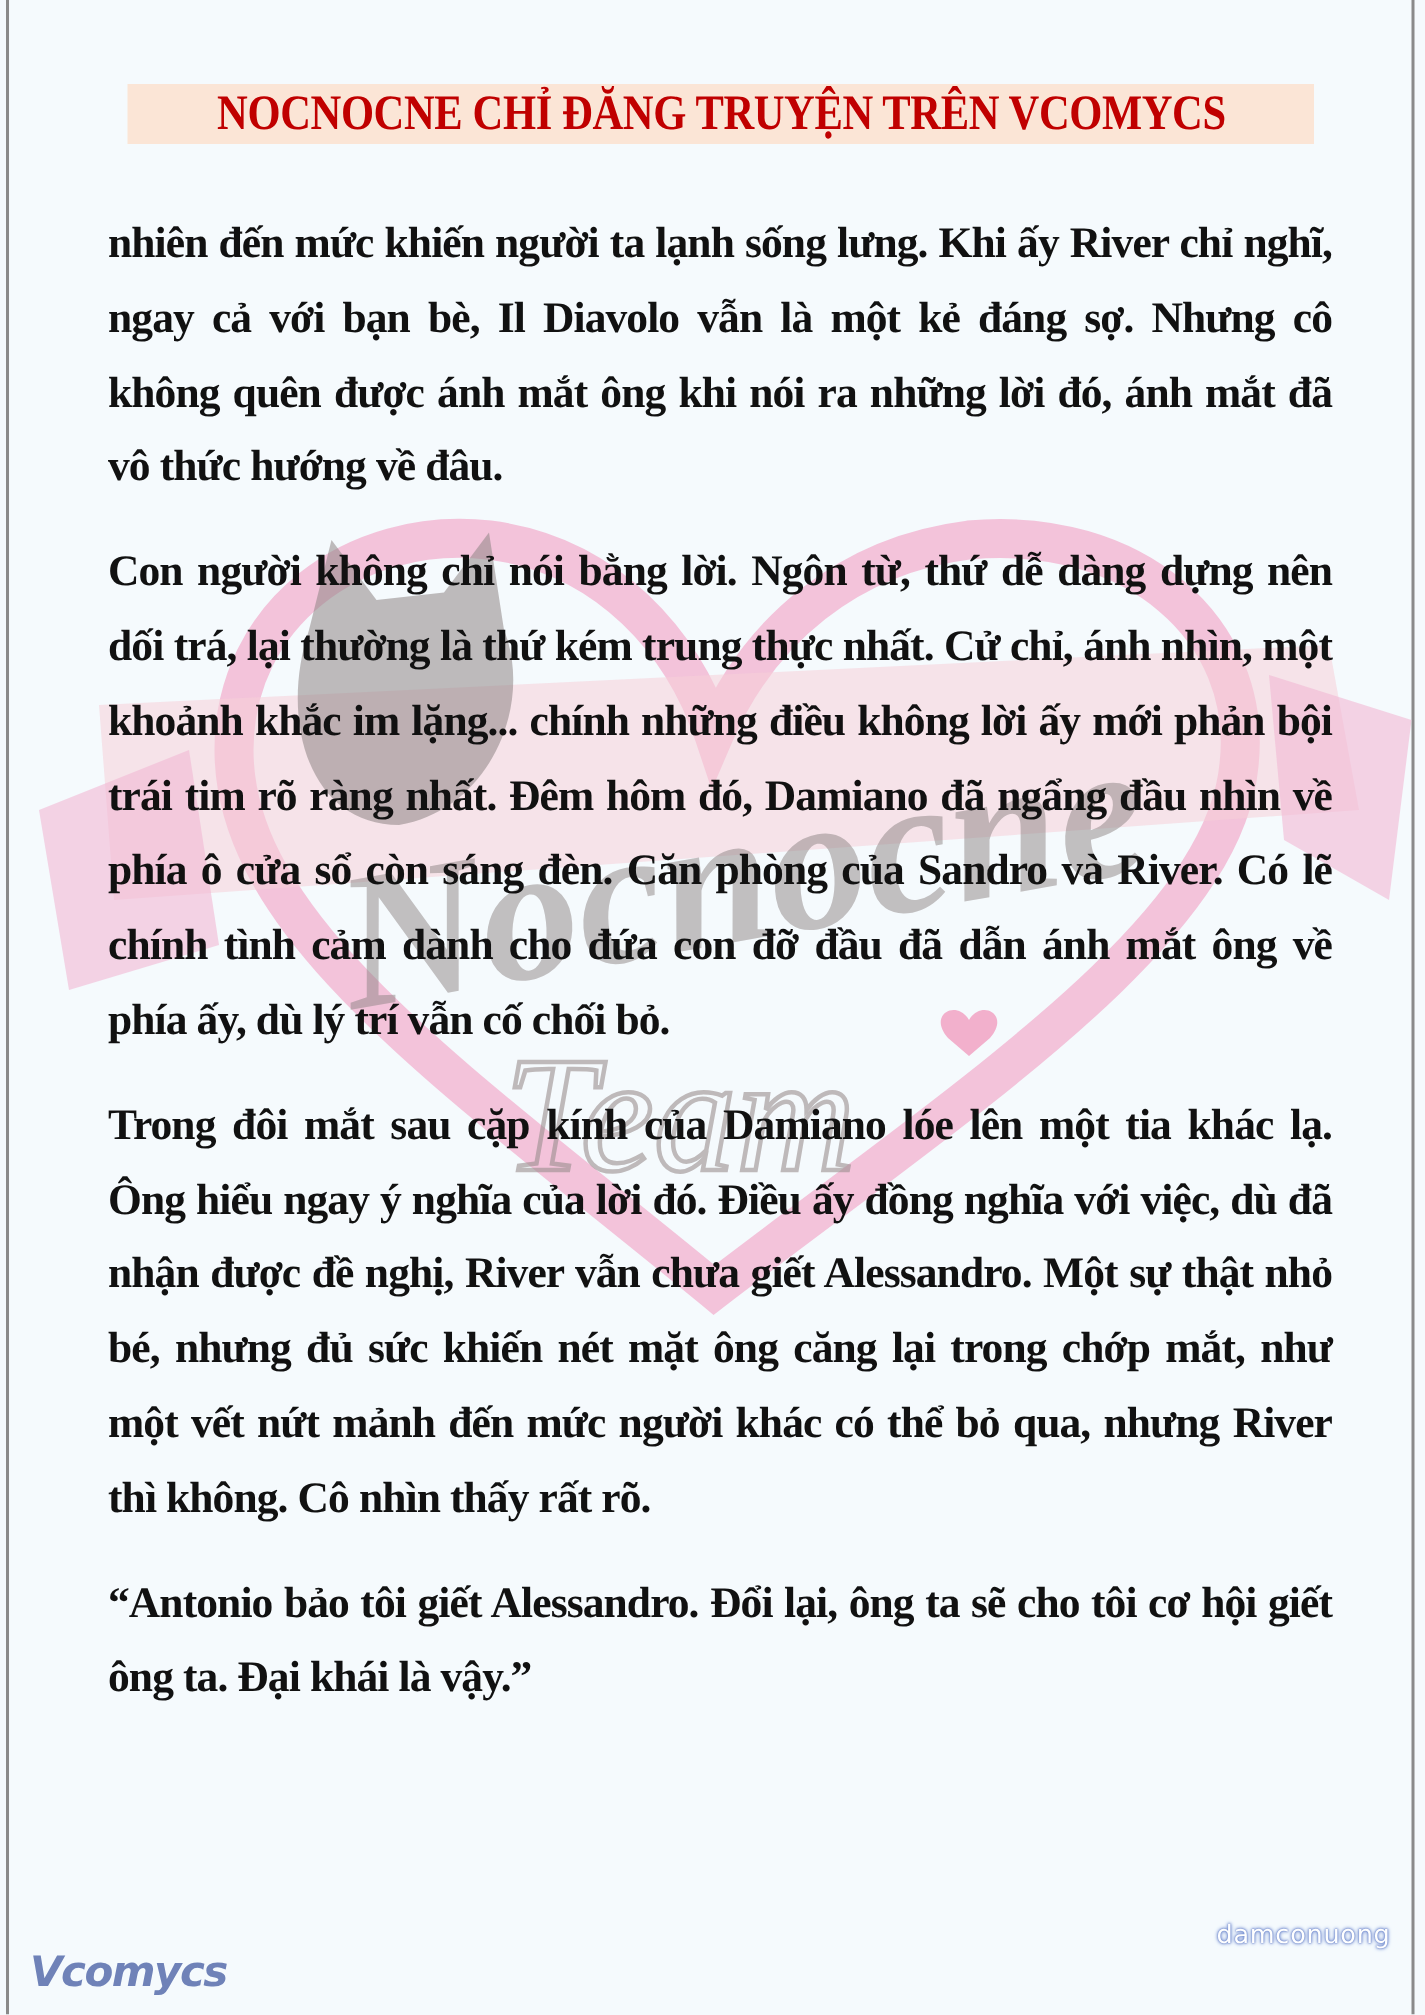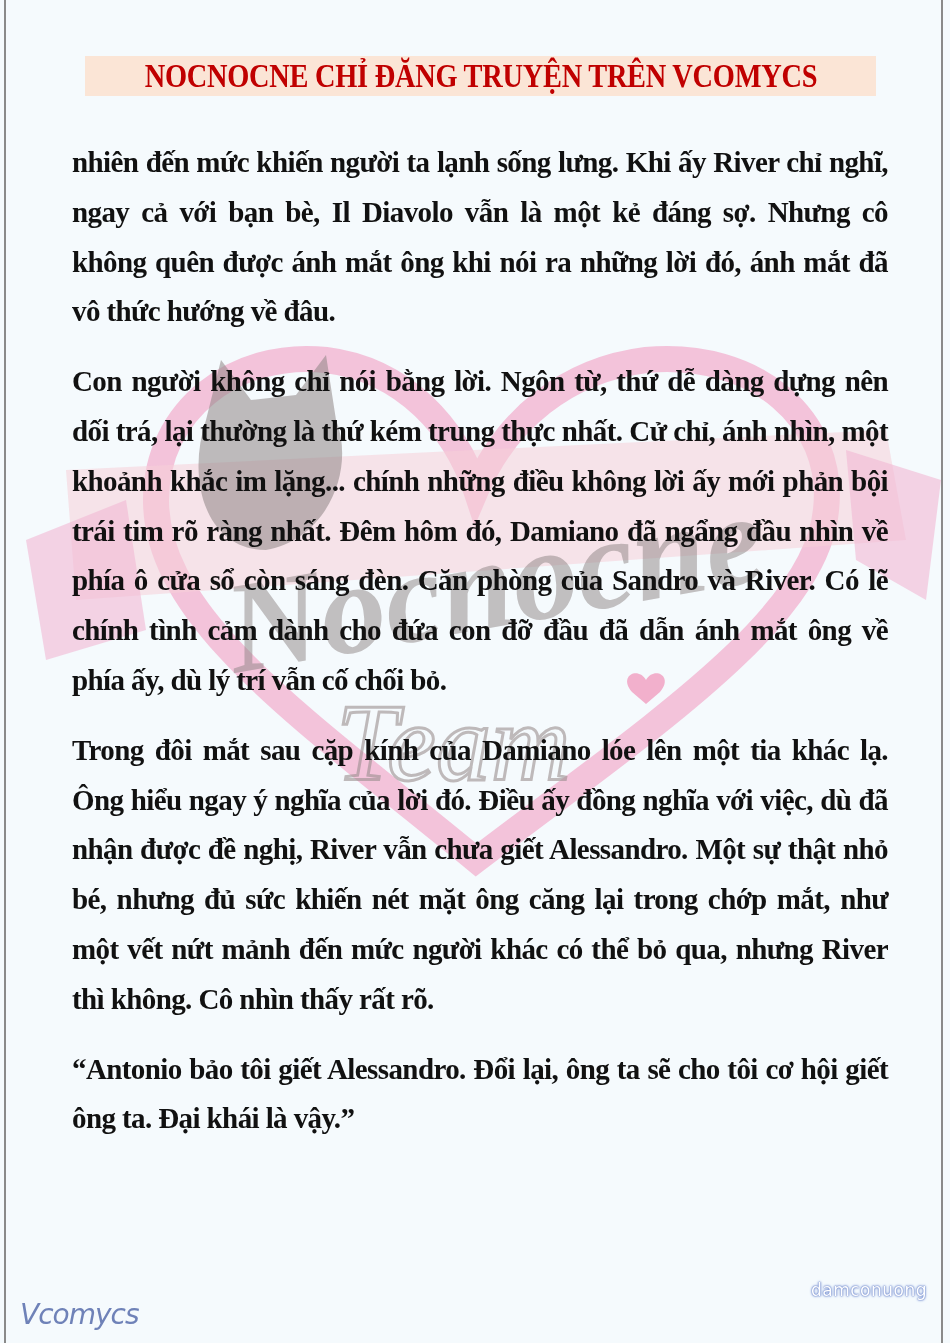--- a/index.html
+++ b/index.html
@@ -35,21 +35,21 @@
     margin-top: 24px;
   }
   .para {
     font-size: 29px; line-height: 49.8px; font-weight: bold;
     text-align: justify; margin: 0 0 20px 0;
     font-family: "Liberation Serif", serif;
     letter-spacing: -0.6px;
   }
   .logo-left {
     position: absolute; left: 14px; top: 1298px;
-    color: #6f82b8; font-size: 28px; font-weight: normal; font-style: italic;
+    color: #6f82b8; font-size: 28px; font-weight: bold; font-style: italic;
     font-family: "DejaVu Sans", sans-serif; letter-spacing: -1px;
   }
   .logo-right {
     position: absolute; right: 14px; top: 1280px;
     color: #ffffff; font-size: 17px; font-family: "DejaVu Sans", sans-serif;
     text-shadow: 0 0 3px #6f8ad0, 0 0 2px #6f8ad0, 0 0 1px #4a64b5;
     letter-spacing: 0.5px;
   }
 </style>
 </head>

